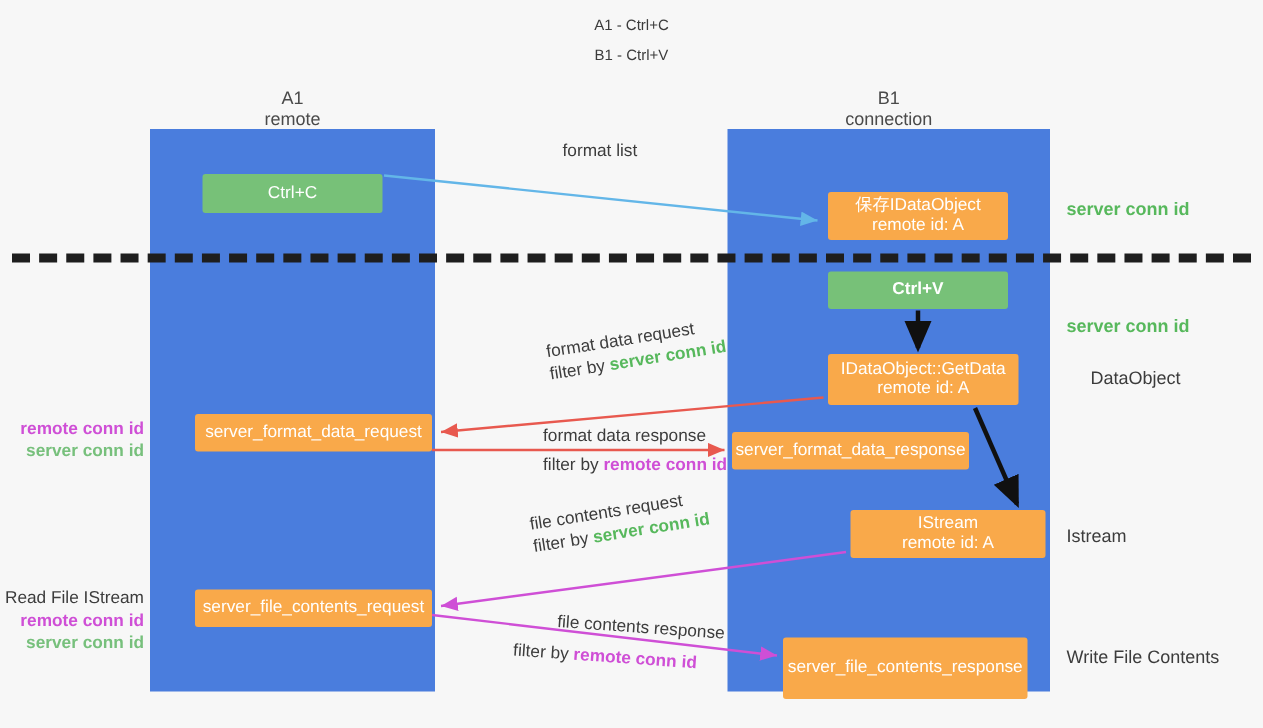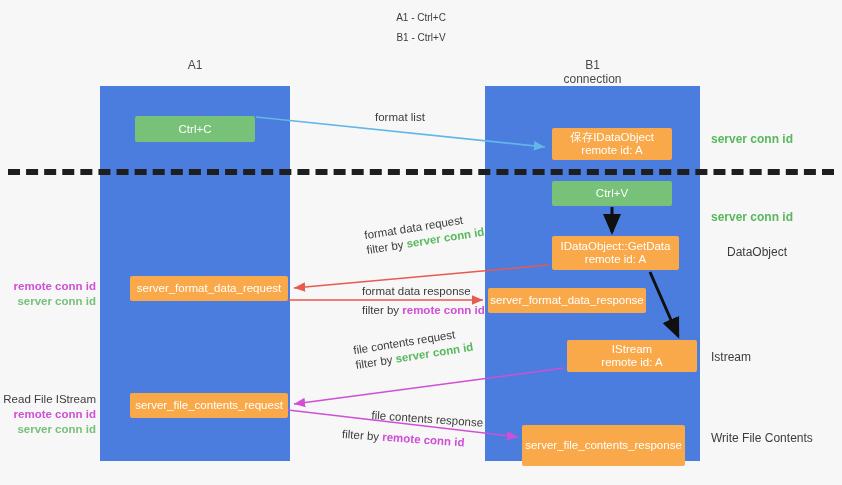--- a/index.html
+++ b/index.html
@@ -35,21 +35,21 @@
     position:absolute;border-radius:2px;display:flex;
     align-items:center;justify-content:center;
     text-align:center;color:#ffffff;font-size:11.5px;line-height:13px;
     box-sizing:border-box;padding:2px 4px;
   }
   .box.green{background:#77c178;}
   .box.orange{background:#f9a94a;}
 
   .b-ctrlc{left:135px;top:116px;width:120px;height:26px;}
   .b-save {left:552px;top:128px;width:120px;height:32px;}
-  .b-ctrlv{left:552px;top:181px;width:120px;height:25px;}
+  .b-ctrlv{left:552px;top:181px;width:120px;height:25px;font-weight:bold;}
   .b-getdata{left:552px;top:236px;width:127px;height:34px;text-align:center;}
   .b-fmtreq{left:130px;top:276px;width:158px;height:25px;}
   .b-fmtres{left:488px;top:288px;width:158px;height:25px;}
   .b-istream{left:567px;top:340px;width:130px;height:32px;}
   .b-filereq{left:130px;top:393px;width:158px;height:25px;}
   .b-fileres{left:522px;top:425px;width:163px;height:41px;}
 
   .dashline{
     position:absolute;left:8px;top:169px;width:826px;height:0;
     border-top:6px dashed #1e1e1e;
@@ -77,20 +77,21 @@
 
 <div id="stage">
 
   <div class="title">
     <div>A1 - Ctrl+C</div>
     <div>B1 - Ctrl+V</div>
   </div>
 
   <div class="lane-head lane-head-a">
     <div>A1</div>
+    <div>remote</div>
   </div>
   <div class="lane-head lane-head-b">
     <div>B1</div>
     <div>connection</div>
   </div>
 
   <div class="lane lane-a"></div>
   <div class="lane lane-b"></div>
 
   <svg id="wires">
@@ -164,21 +165,21 @@
   <div class="box orange b-filereq">
     <span>server_file_contents_request</span>
   </div>
 
   <div class="box orange b-fileres">
     <span>server_file_contents_response</span>
   </div>
 
   <div class="dashline"></div>
 
-  <div class="ann" style="left:375px;top:110px;">
+  <div class="ann" style="left:375px;top:94px;">
     <span>format list</span>
   </div>
 
   <div class="ann rot-up" style="left:368px;top:228px;">
     <div>format data request</div>
     <div>
       <span>filter by </span><span class="green-t">server conn id</span>
     </div>
   </div>
 

